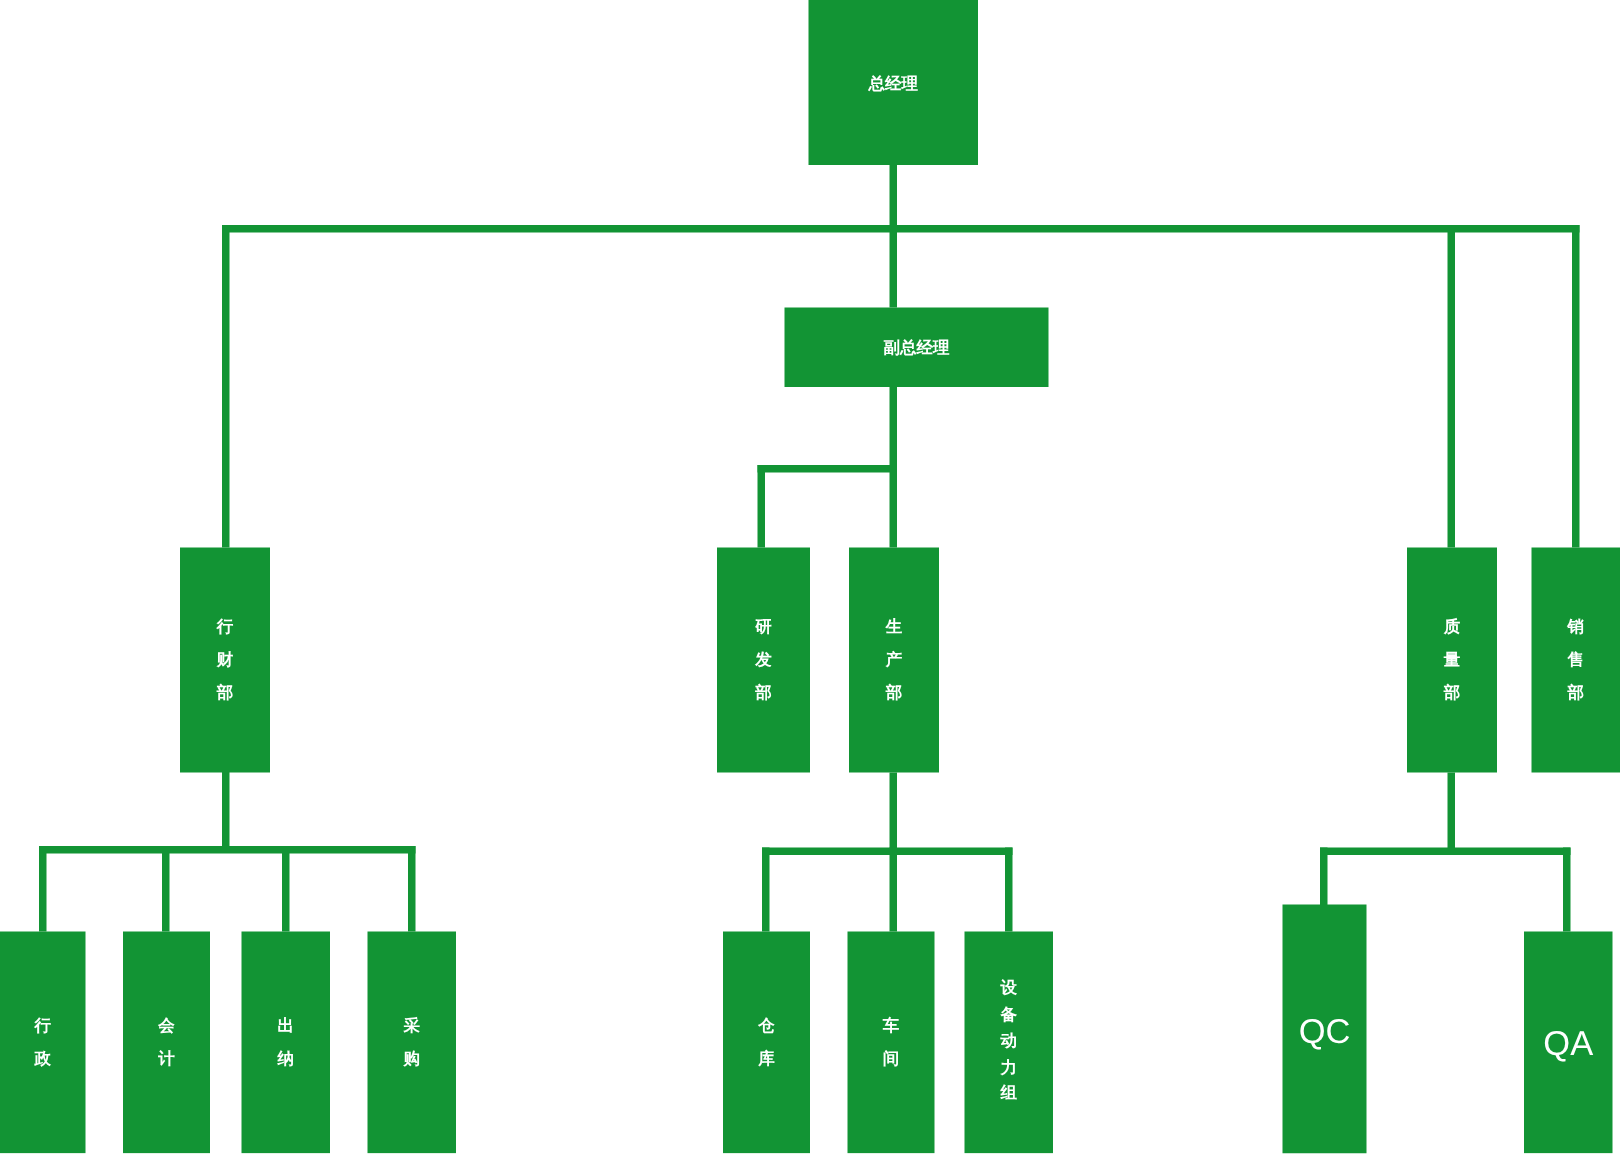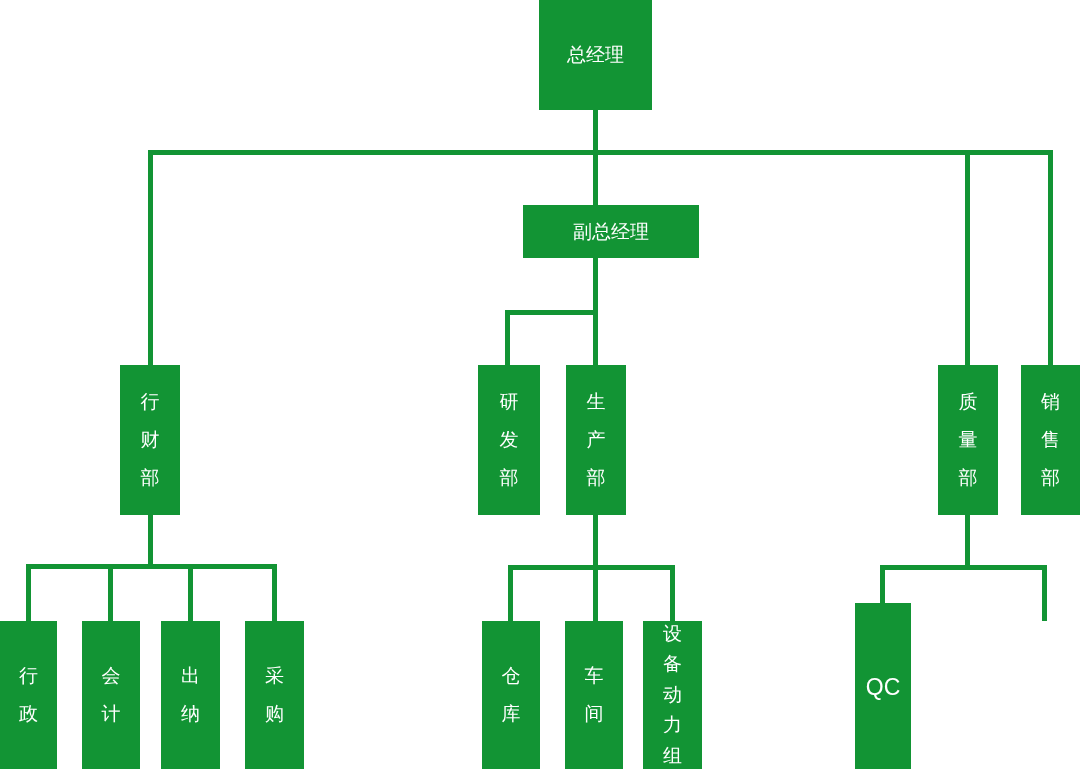--- a/index.html
+++ b/index.html
@@ -13,22 +13,22 @@
     overflow:hidden;
   }
   .node {
     position:absolute;
     background:var(--green);
     color:var(--node-text);
     display:flex;
     align-items:center;
     justify-content:center;
     text-align:center;
-    font-weight:400;
-    font-size:19px;
+    font-weight:700;
+    font-size:11px;
   }
   .vert {
     white-space:pre-line;
     line-height:2.0;
   }
   .tight { line-height:1.6; }
   .latin { font-size:23px; font-weight:400; }
   .line { position:absolute; background:var(--green); }
 </style>
 </head>
@@ -106,14 +106,15 @@
 间</div>
 
   <div class="node vert tight" style="left:643px;top:621px;width:59px;height:148px;">设
 备
 动
 力
 组</div>
 
   <div class="node latin" style="left:855px;top:603px;width:56px;height:168px;">QC</div>
 
+  <div class="node latin" style="left:1016px;top:621px;width:59px;height:148px;">QA</div>
 
 </div>
 
 </body></html>

